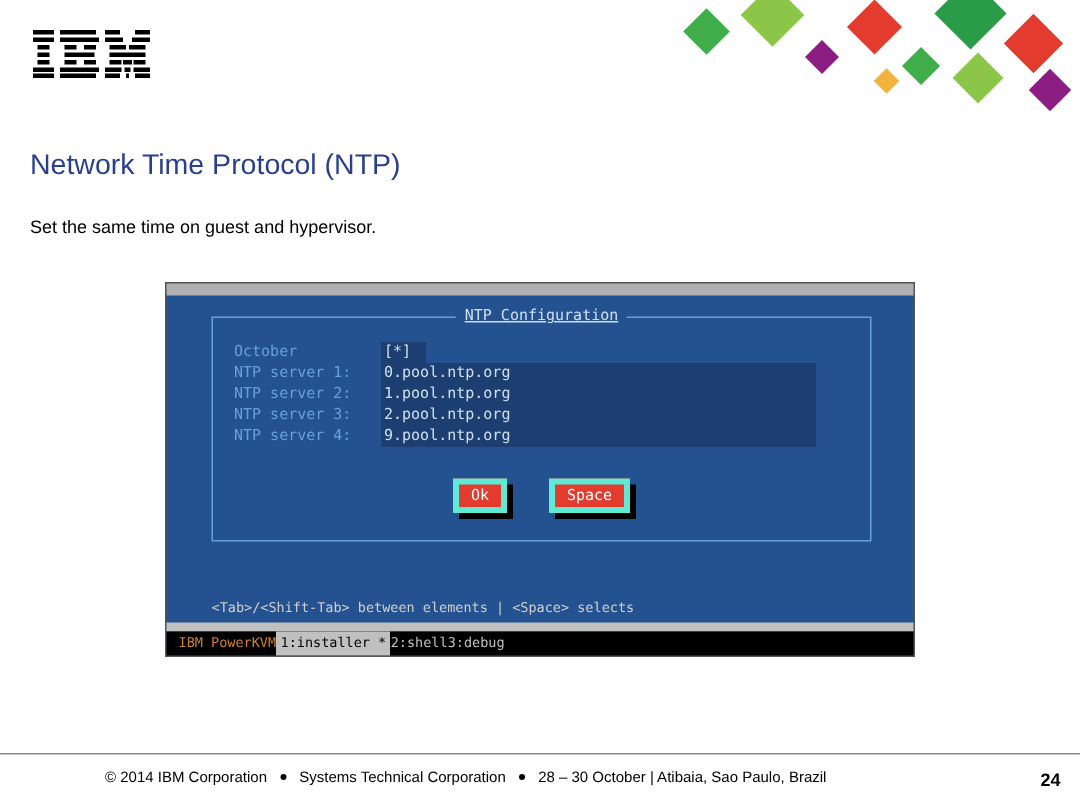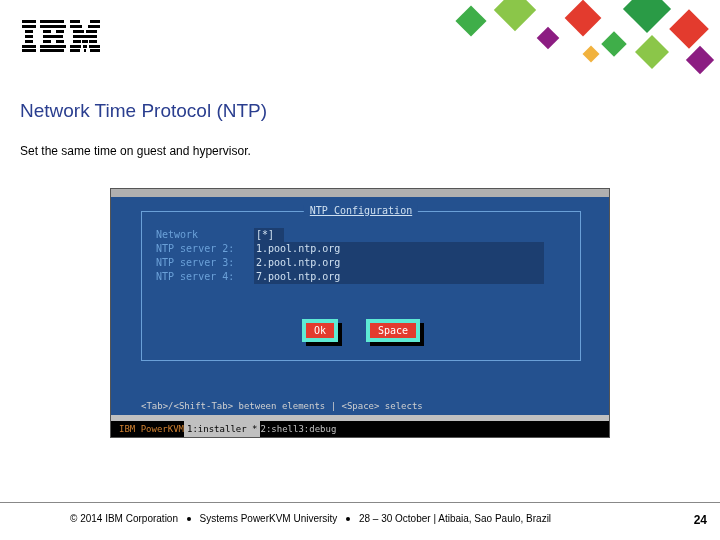--- a/index.html
+++ b/index.html
@@ -197,34 +197,38 @@
 <h1 class="title">Network Time Protocol (NTP)</h1>
 <p class="subtitle">Set the same time on guest and hypervisor.</p>
 
 <div class="screenshot">
   <div class="gray-top"></div>
 
   <div class="dialog">
     <div class="dialog-title">NTP Configuration</div>
     <div class="fields">
       <div class="row">
-        <span class="lbl">Network</span>
+        <span class="lbl">October</span>
         <span class="val" style="width:30px">[*]</span>
+      </div>
+      <div class="row">
+        <span class="lbl">NTP server 1:</span>
+        <span class="val">0.pool.ntp.org</span>
       </div>
       <div class="row">
         <span class="lbl">NTP server 2:</span>
         <span class="val">1.pool.ntp.org</span>
       </div>
       <div class="row">
         <span class="lbl">NTP server 3:</span>
         <span class="val">2.pool.ntp.org</span>
       </div>
       <div class="row">
         <span class="lbl">NTP server 4:</span>
-        <span class="val">7.pool.ntp.org</span>
+        <span class="val">9.pool.ntp.org</span>
       </div>
     </div>
     <div class="btn-row">
       <div class="btn">Ok</div>
       <div class="btn">Space</div>
     </div>
   </div>
 
   <div class="hint">&lt;Tab&gt;/&lt;Shift-Tab&gt; between elements   |   &lt;Space&gt; selects</div>
   <div class="gray-bottom"></div>
@@ -233,18 +237,18 @@
     <span class="active">1:installer *</span>
     <span>2:shell</span>
     <span>3:debug</span>
   </div>
 </div>
 
 <div class="footer">
   <div class="f-left">
     <span>© 2014 IBM Corporation</span>
     <span class="bullet"></span>
-    <span>Systems PowerKVM University</span>
+    <span>Systems Technical Corporation</span>
     <span class="bullet"></span>
     <span>28 – 30 October | Atibaia, Sao Paulo, Brazil</span>
   </div>
   <div class="f-right">24</div>
 </div>
 
 </body></html>

